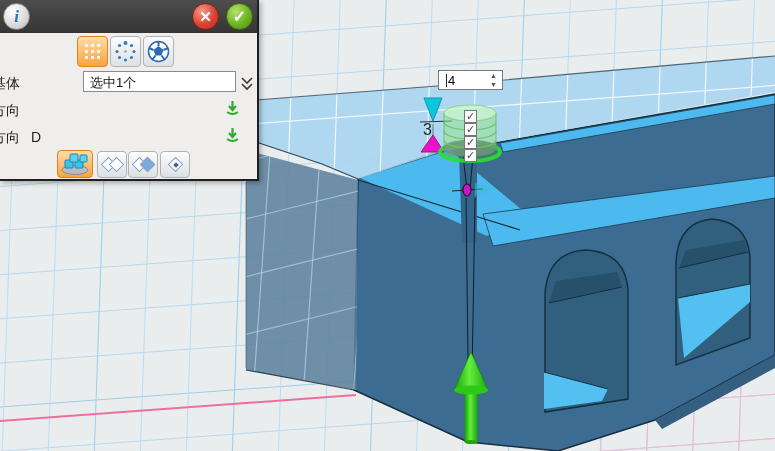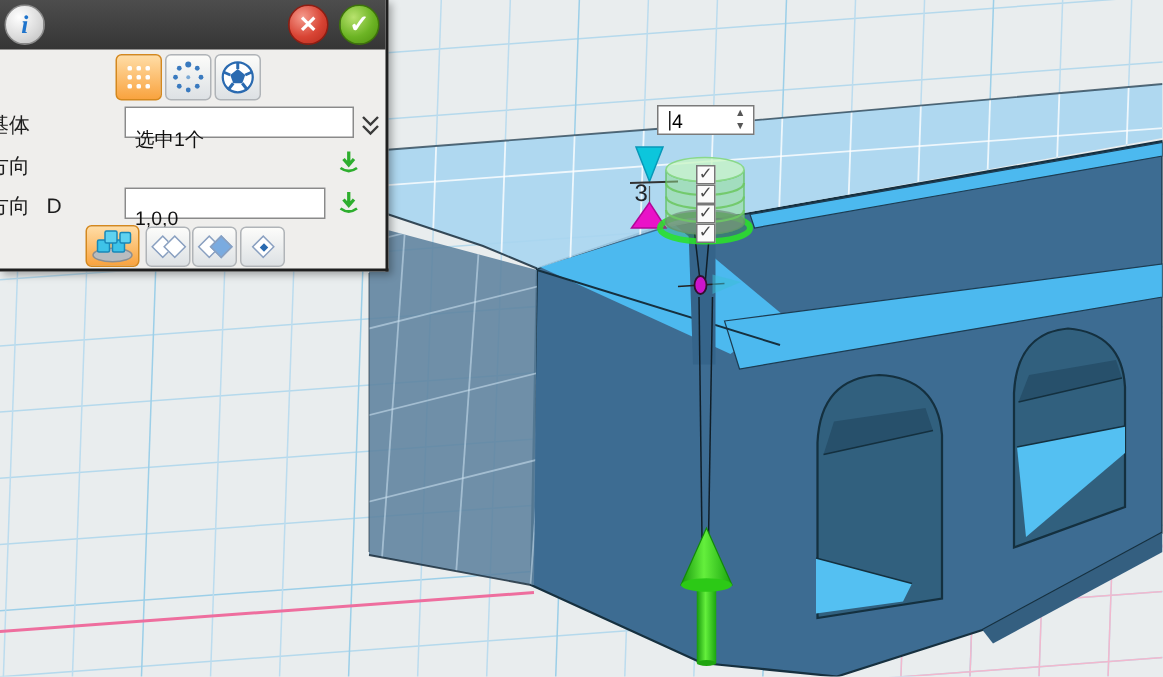--- a/index.html
+++ b/index.html
@@ -48,21 +48,21 @@
   .patterntab{top:36px;width:31px;height:31px;border-radius:4px;box-sizing:border-box;
     border:1px solid #b0b4b8;background:linear-gradient(180deg,#fcfcfa,#dde1e4);}
   .patterntab.sel{border:1px solid #d4881e;
     background:linear-gradient(180deg,#ffdda6,#f9a33f);}
   .dots9{position:absolute;left:6px;top:6px;width:17px;height:17px;
     display:grid;grid-template-columns:repeat(3,1fr);}
   .dots9 i{width:3px;height:3px;background:#fff;border-radius:1px;margin:auto;}
 
   .fieldlabel{font-size:14px;color:#1d1d1d;white-space:pre;}
   .combo,.tinput{background:#fff;border:1px solid #8a8a8a;box-sizing:border-box;
-    font-size:13px;color:#111;padding:12px 0 0 6px;height:21px;}
+    font-size:13px;color:#111;padding:2px 0 0 6px;height:21px;}
   .chev{color:#3a3a3a;font-size:10px;line-height:6px;letter-spacing:0;}
 
   .booltab{top:151px;width:30px;height:27px;border-radius:4px;box-sizing:border-box;
     border:1px solid #b0b4b8;background:linear-gradient(180deg,#fcfcfa,#dde1e4);}
   .booltab.sel{left:57px;width:36px;height:28px;top:150px;border:1px solid #d4881e;
     background:linear-gradient(180deg,#ffdda6,#f9a33f);}
   .diamond{position:absolute;width:11px;height:11px;transform:rotate(45deg);
     background:#fff;border:1px solid #8aa0c0;box-sizing:border-box;}
 </style>
 </head>
@@ -328,21 +328,20 @@
 
   <div class="fieldlabel abs" style="left:-8px;top:102px">方向</div>
   <div class="abs" style="left:225px;top:100px">
     <svg width="15" height="16" viewBox="0 0 15 16">
       <path d="M7.5,1 L7.5,9 M4,6 L7.5,10 L11,6" stroke="#2eae2e" stroke-width="2.2" fill="none"></path>
       <path d="M2,12 Q7.5,16 13,12" stroke="#2eae2e" stroke-width="1.8" fill="none"></path>
     </svg>
   </div>
 
   <div class="fieldlabel abs" style="left:-8px;top:129px"><span>方向</span><span style="margin-left:11px">D</span></div>
-  <div class="tinput abs" style="left:83px;top:125px;width:134px">1,0,0</div>
   <div class="abs" style="left:225px;top:127px">
     <svg width="15" height="16" viewBox="0 0 15 16">
       <path d="M7.5,1 L7.5,9 M4,6 L7.5,10 L11,6" stroke="#2eae2e" stroke-width="2.2" fill="none"></path>
       <path d="M2,12 Q7.5,16 13,12" stroke="#2eae2e" stroke-width="1.8" fill="none"></path>
     </svg>
   </div>
 
   <div class="booltab sel abs">
     <svg width="34" height="26">
       <ellipse cx="17" cy="19" rx="13" ry="4.5" fill="#b8bcc0" stroke="#8a8e92"></ellipse>

